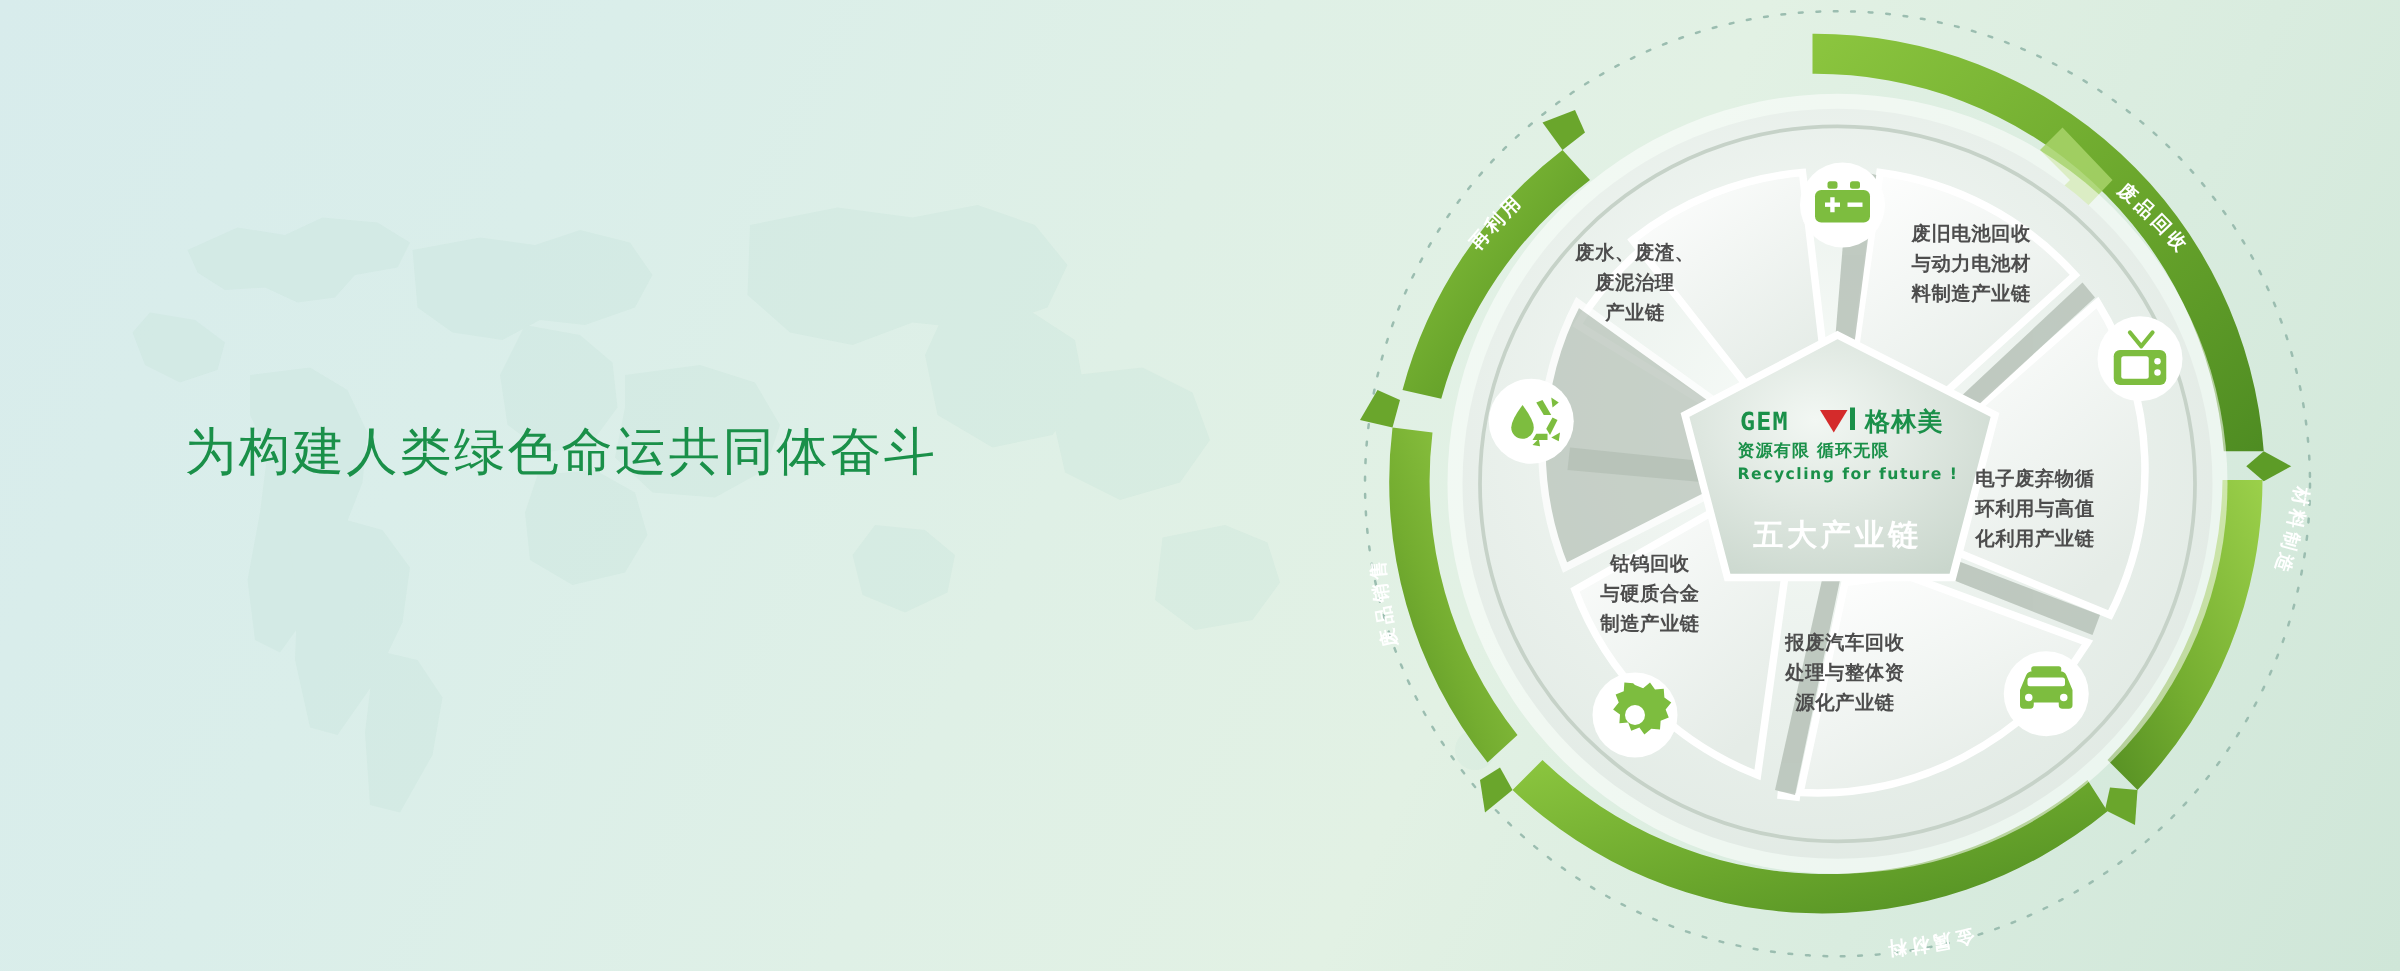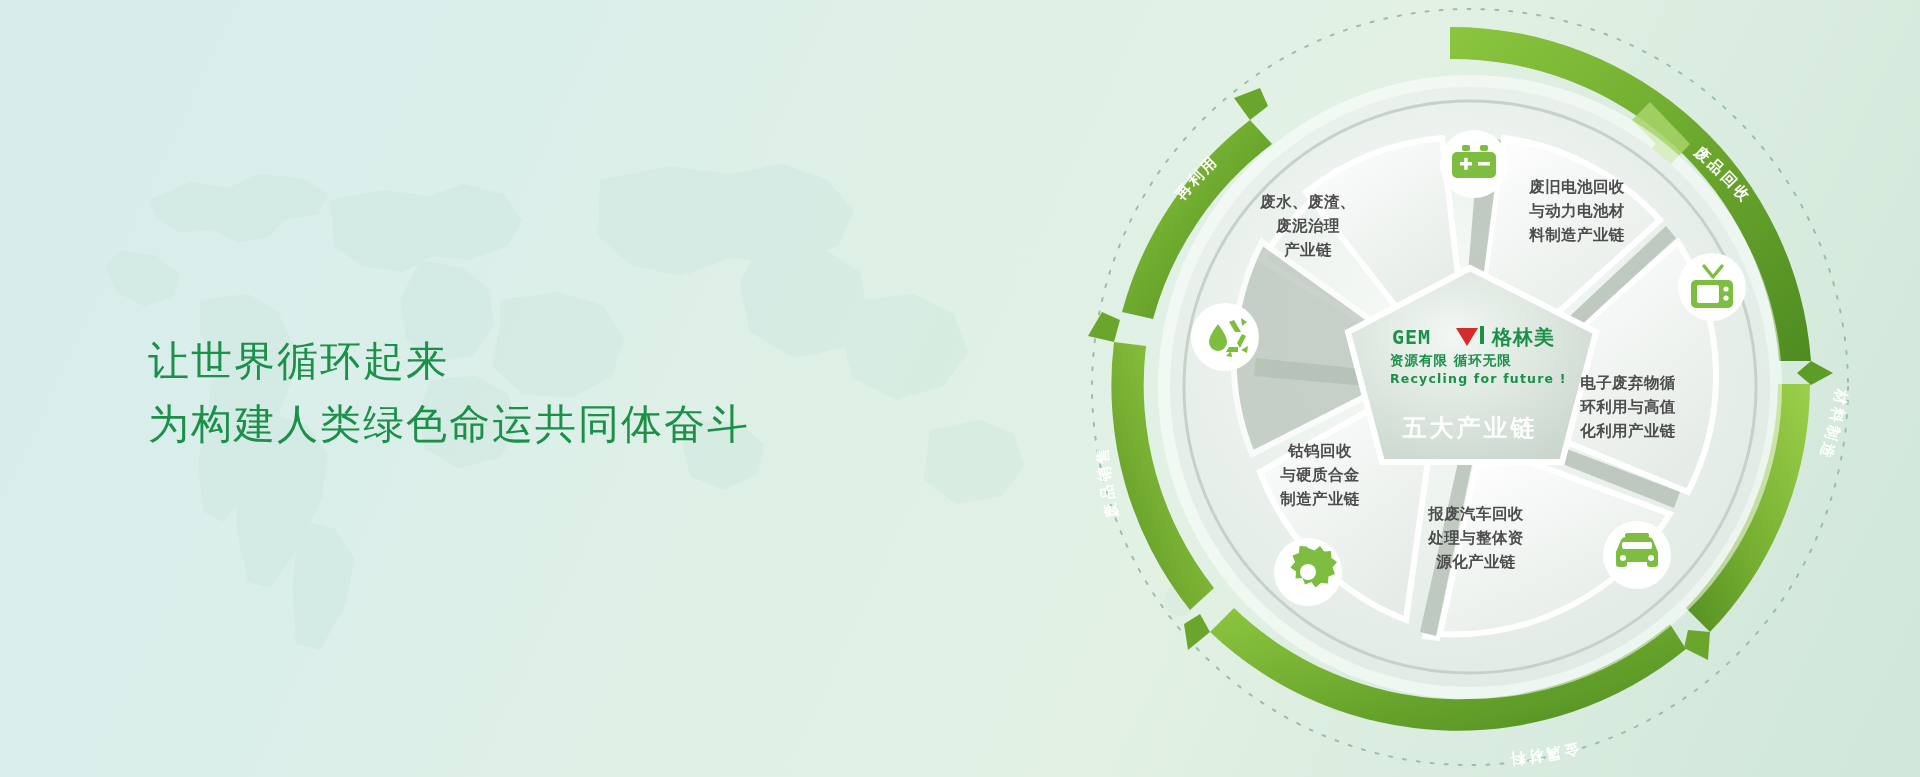--- a/index.html
+++ b/index.html
@@ -58,21 +58,20 @@
   </g>
   <g fill="#bfdfd4" opacity="0.5">
     <circle cx="1290" cy="520" r="26"></circle>
       <circle cx="1350" cy="580" r="18"></circle>
     <circle cx="1180" cy="600" r="16"></circle>
       <circle cx="1420" cy="640" r="12"></circle>
   </g>
 </svg>
 
 <div id="headline">
-  <div class="line">让世界循环起来</div>
   <div class="line">为构建人类绿色命运共同体奋斗</div>
 </div>
 
 <div id="diagram">
 <svg width="920" height="790" viewBox="0 0 920 790">
   <defs>
     <linearGradient id="gRing" x1="0" y1="0" x2="1" y2="1">
       <stop offset="0%" stop-color="#8cc63f"></stop>
       <stop offset="55%" stop-color="#6aa62c"></stop>
       <stop offset="100%" stop-color="#4e8c22"></stop>

